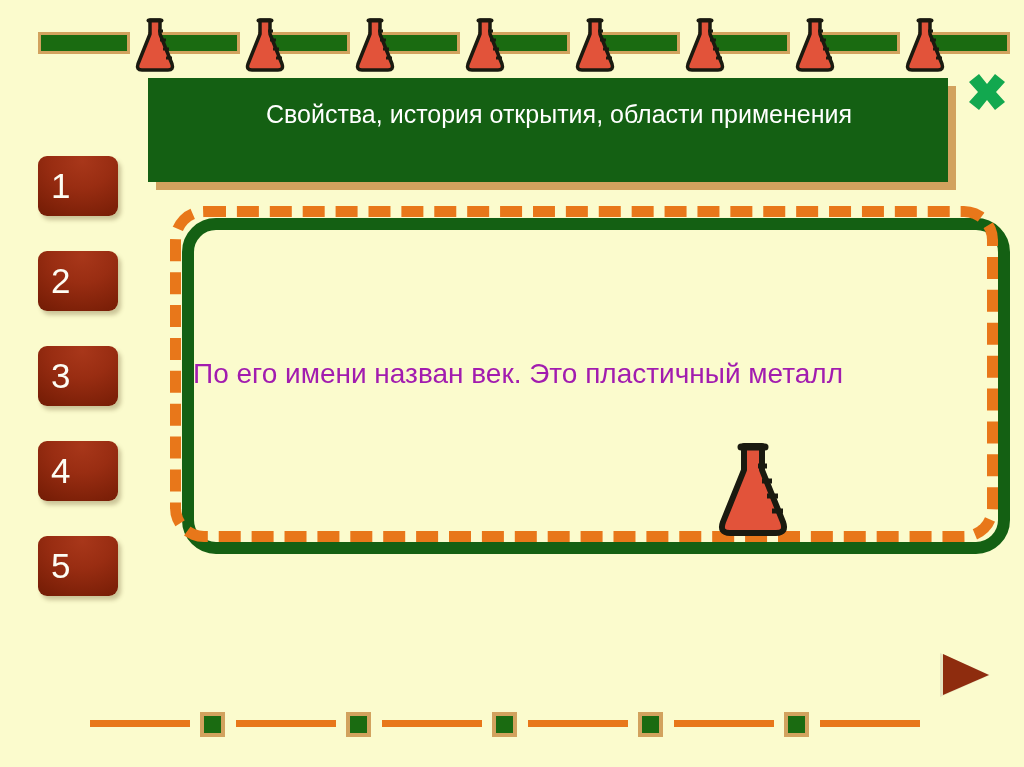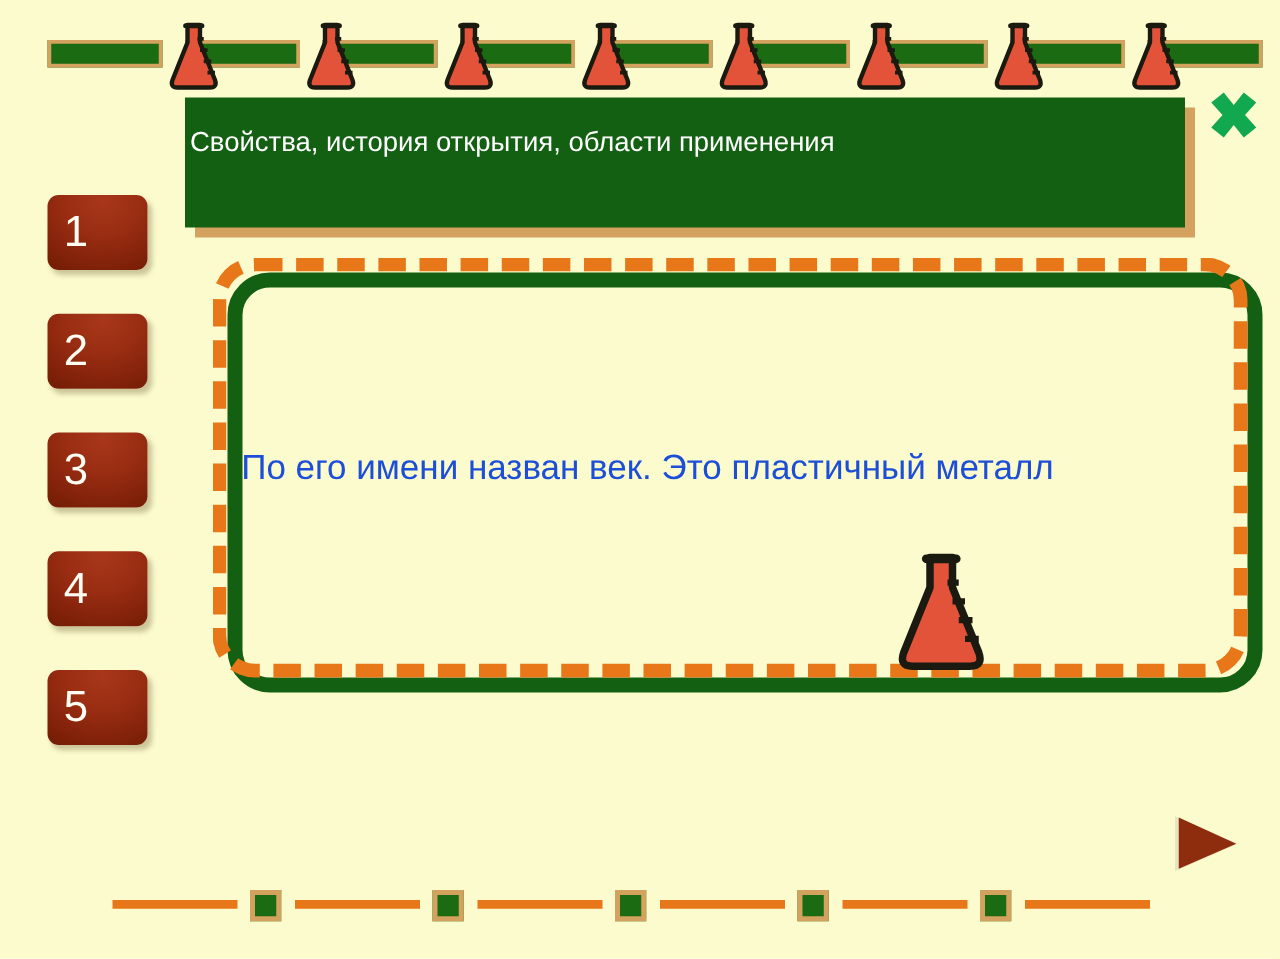--- a/index.html
+++ b/index.html
@@ -67,23 +67,24 @@
     width: 800px;
     height: 104px;
     background: #146013;
   }
   #title-text {
     position: absolute;
     left: 152px;
     top: 95px;
     width: 700px;
     color: #ffffff;
-    font-size: 22px;
+    font-size: 25px;
     line-height: 38px;
     letter-spacing: 0px;
+    text-align: right;
   }
 
   
   .num-btn {
     position: absolute;
     left: 38px;
     width: 80px;
     height: 60px;
     border-radius: 9px;
     background:
@@ -119,21 +120,21 @@
     border: 11px dashed #e8771a;
     border-radius: 34px;
     box-sizing: border-box;
     background: transparent;
   }
   #panel-text {
     position: absolute;
     left: 193px;
     top: 356px;
     width: 800px;
-    color: #1d4ed8;
+    color: #a21caf;
     font-size: 28px;
     line-height: 36px;
   }
   #panel-flask {
     position: absolute;
     left: 714px;
     top: 440px;
     width: 78px;
     height: 100px;
   }

